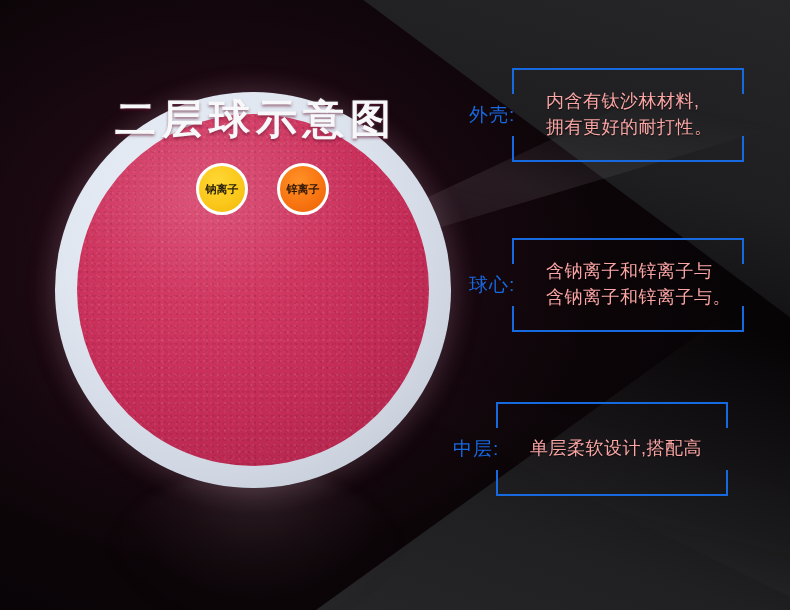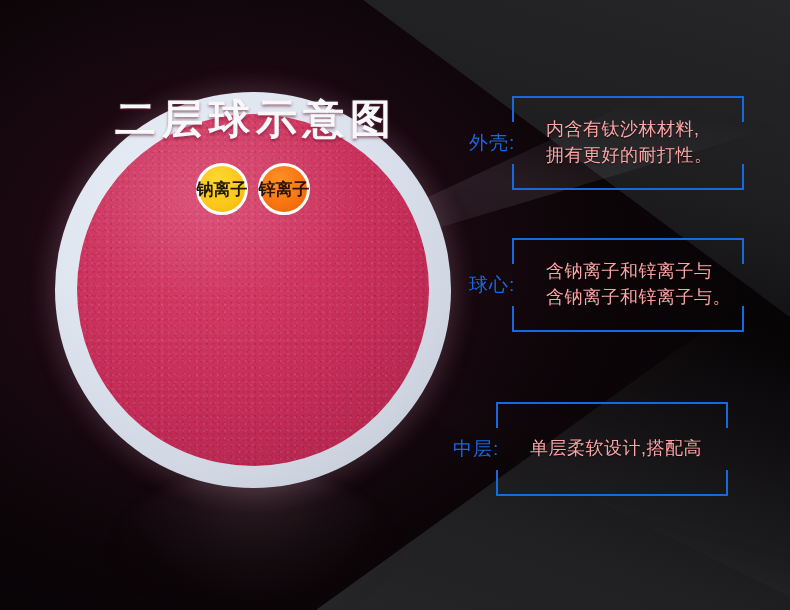--- a/index.html
+++ b/index.html
@@ -112,23 +112,24 @@
     white-space:nowrap;
   }
   .ball-row{
     display:flex;align-items:center;gap:10px;
   }
   .ion-badge{
     width:52px;height:52px;border-radius:50%;
     display:flex;align-items:center;justify-content:center;
     border:3px solid #ffffff;
     box-sizing:border-box;
-    font-size:17px;font-weight:bold;color:#231a06;
+    font-size:11px;font-weight:bold;color:#231a06;
     letter-spacing:0px;
     white-space:nowrap;
+    margin-left:19px;
   }
   .ion-na{background:radial-gradient(circle at 40% 32%, #ffd733 0%, #fbc81c 55%, #f0b807 100%);}
   .ion-zn{background:radial-gradient(circle at 40% 32%, #ff9127 0%, #f87512 55%, #e96205 100%);
           color:#2b1403;}
   .ball-model{
     font-size:35px;font-style:italic;color:#fdfdfe;
     margin-left:18px;letter-spacing:1px;
     text-shadow:0 1px 3px rgba(90,8,36,.45);
     white-space:nowrap;
   }
@@ -200,21 +201,21 @@
         <div class="ion-badge ion-na">
           <span>钠离子</span>
         </div>
         <div class="ion-badge ion-zn">
           <span>锌离子</span>
         </div>
       </div>
     </div>
   </div>
 
-  <div class="info-row" style="left:466px;top:68px;width:310px;height:94px;margin-top:28px;">
+  <div class="info-row" style="left:466px;top:68px;width:310px;height:94px;">
     <div class="info-label">外壳:</div>
     <div class="bracket">
       <i class="bk bk-top"></i>
         <i class="bk bk-bot"></i>
       <i class="bk bk-l1"></i>
         <i class="bk bk-l2"></i>
       <i class="bk bk-r1"></i>
         <i class="bk bk-r2"></i>
     </div>
     <div class="info-text">

